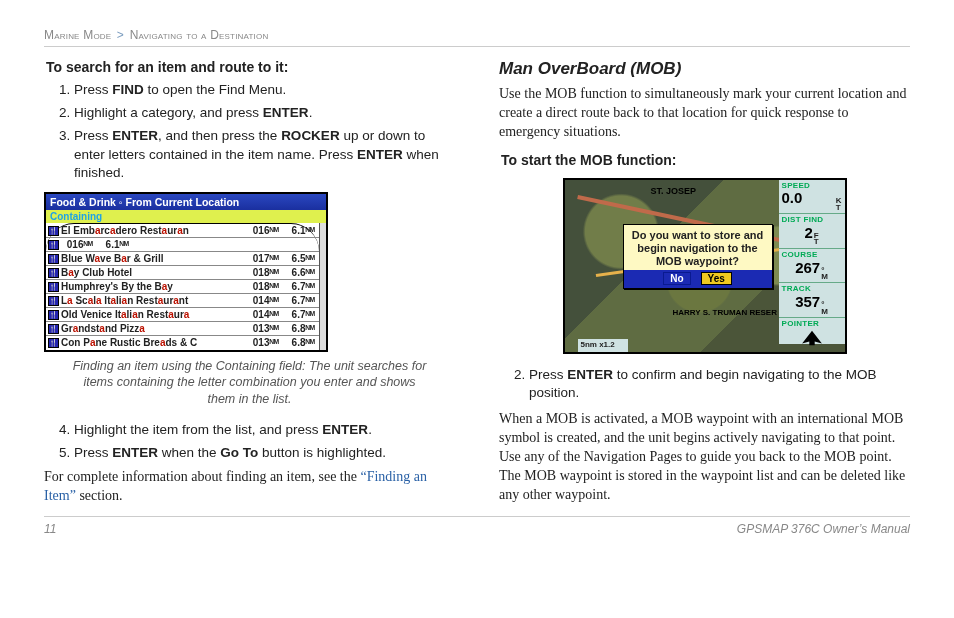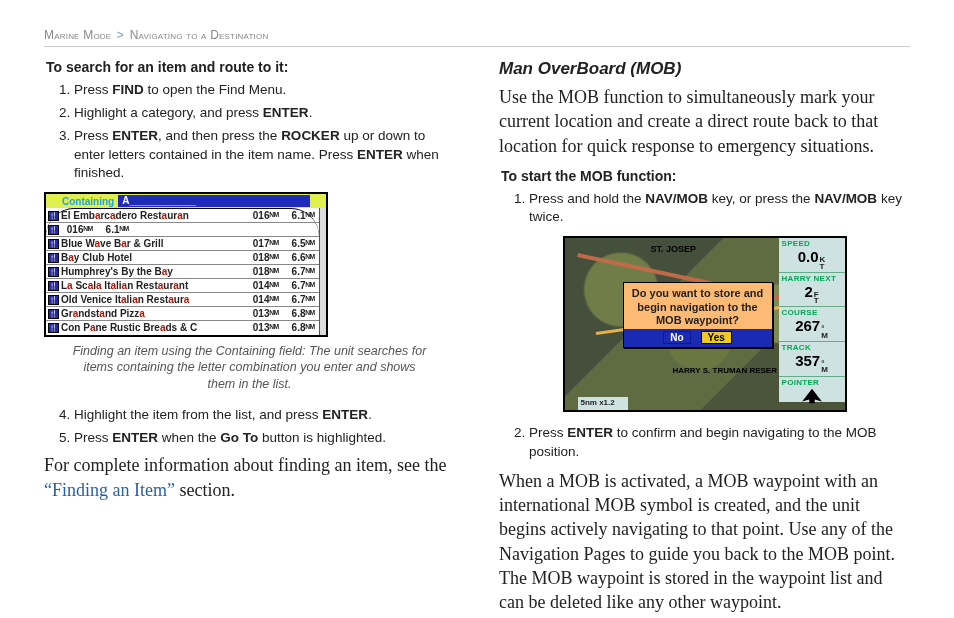--- a/index.html
+++ b/index.html
@@ -21,30 +21,30 @@
   .breadcrumb .sep { color: #7d9ec0; padding: 0 2px; }
   .columns { flex: 1; display: flex; gap: 44px; }
   .col { flex: 1; min-width: 0; }
   h3.subhead { font-family: Arial; font-weight: bold; font-size: 14px; margin: 4px 0 6px 2px; }
   ol { list-style-position: outside; padding-left: 30px; }
   ol li { margin-bottom: 5px; font-size: 13.5px; line-height: 1.35; color: #222; }
   ol li::marker { color: #222; }
   strong { font-weight: bold; }
   .device-img { margin: 10px auto 6px auto; display: block; }
   .caption { font-style: italic; font-size: 12.5px; color: #555; margin: 4px 28px 14px 28px; line-height: 1.3; text-align: center; }
-  .bodytext { font-family: Georgia, 'Times New Roman', serif; font-size: 18px; line-height: 1.35; color: #222; margin: 6px 0 10px 0; }
+  .bodytext { font-family: Georgia, 'Times New Roman', serif; font-size: 14px; line-height: 1.35; color: #222; margin: 6px 0 10px 0; }
   .link { color: #2a61a6; }
   h2.sectiontitle { font-family: Arial; font-style: italic; font-weight: bold; font-size: 17px; margin: 4px 0 4px 0; }
   .footer { display: flex; justify-content: space-between; border-top: 1px solid #ccc; padding-top: 5px; margin-top: auto; font-size: 12px; color: #888; font-style: italic; }
   .footer .pg { font-style: italic; }
 
   
   .dev1 { width: 284px; border: 2px solid #000; font-family: Arial; font-size: 10px; background: #fff; }
   .dev1 .titlebar { background: linear-gradient(#2a47c0,#1a2f9f); color: #fff; font-weight: bold; padding: 2px 4px; font-size: 10.5px; }
-  .dev1 .searchrow { background: #dff04e; padding: 1px 16px; font-size: 10px; display: flex; align-items: center; gap: 4px; }
+  .dev1 .searchrow { background: #dff04e; padding: 1px 4px; font-size: 10px; display: flex; align-items: center; gap: 4px; }
   .dev1 .searchrow .lbl { color: #1fa2e6; font-weight: bold; }
   .dev1 .searchrow .field { flex: 1; background: #1e2bbe; color: #fff; font-weight: bold; padding: 0 4px; height: 12px; line-height: 12px; }
   .dev1 .list { border-top: 1px solid #000; border-radius: 28px; }
   .dev1 .row { display: flex; align-items: center; font-size: 10px; font-weight: bold; border-bottom: 1px solid #888; padding: 0 2px; height: 14px; line-height: 14px; white-space: nowrap; overflow: hidden; }
   .dev1 .row:last-child { border-bottom: none; }
   .dev1 .row .ico { width: 11px; height: 10px; background: #2526b0; color: #fff; font-size: 7px; display: inline-flex; align-items: center; justify-content: center; margin-right: 2px; border: 1px solid #000; }
   .dev1 .row .name { flex: 1; overflow: hidden; text-overflow: clip; }
   .dev1 .row .c1 { width: 36px; text-align: right; padding-right: 4px; }
   .dev1 .row .c2 { width: 34px; text-align: right; padding-right: 2px; }
   .dev1 .hi { color: #b10; }
@@ -62,21 +62,21 @@
   .dev2 .road2 { position:absolute; left:30px; top:80px; width:200px; height:3px; background:#e6b14b; transform: rotate(-8deg); }
   .dev2 .labelcity { position:absolute; font-size:9px; color:#000; font-weight:bold; }
   .dev2 .sidebar { position:absolute; right:0; top:0; bottom:8px; width:66px; background:#cfe2e2; display:flex; flex-direction:column; font-size:9px; }
   .dev2 .sidebar .cell { flex:1; border-top:1px solid #6a8; padding:2px 3px; line-height:1.1; }
   .dev2 .sidebar .cell:first-child { border-top:none; }
   .dev2 .sidebar .lbl { font-size:8px; color:#0a5; font-weight:bold; letter-spacing:.3px; }
   .dev2 .sidebar .val { font-size:15px; font-weight:bold; color:#000; text-align:center; }
   .dev2 .sidebar .unit { font-size:8px; font-weight:bold; }
   .dev2 .sidebar .arrow { display:flex; justify-content:center; align-items:center; }
   .dev2 .sidebar .arrow svg { width:28px; height:18px; }
-  .dev2 .dialog { position:absolute; left:58px; top:44px; width:150px; background:#fdba74; border:1px solid #000; box-shadow: 1px 1px 0 #000; z-index:5; }
+  .dev2 .dialog { position:absolute; left:58px; top:44px; width:150px; background:#fef9c3; border:1px solid #000; box-shadow: 1px 1px 0 #000; z-index:5; }
   .dev2 .dialog .dtext { font-size:11px; font-weight:bold; text-align:center; padding:4px 6px 2px 6px; line-height:1.2; }
   .dev2 .dialog .btns { display:flex; justify-content:center; gap:10px; background:#1b2ab3; padding:2px 0 3px 0; }
   .dev2 .dialog .btn { font-size:10px; font-weight:bold; padding:0 6px; border:1px solid #000; }
   .dev2 .dialog .btn.no { background:#1b2ab3; color:#fff; border-color:#0a1a90; }
   .dev2 .dialog .btn.yes { background:#f0c820; color:#000; }
   .dev2 .bottombar { position:absolute; left:13px; bottom:0; height:13px; width:50px; background:#cfe2e2; font-size:8px; font-weight:bold; padding:1px 3px; }
 </style>
 </head>
 <body>
 
@@ -93,23 +93,23 @@
     <div class="col">
       <h3 class="subhead">To search for an item and route to it:</h3>
       <ol id="steps-a">
           <li>Press <strong>FIND</strong> to open the Find Menu.</li>
           <li>Highlight a category, and press <strong>ENTER</strong>.</li>
           <li>Press <strong>ENTER</strong>, and then press the <strong>ROCKER</strong> up or down to enter letters contained in the item name. Press <strong>ENTER</strong> when finished.</li>
         </ol>
 
       <div class="device-img">
         <div class="dev1">
+          <div class="titlebar">Food &amp; Drink ◦ From Current Location</div>
           <div class="searchrow">
             <span class="lbl">Containing</span>
-            <span class="field">A____________</span>
           </div>
           <div style="display:flex">
             <div class="list" style="flex:1" id="dev1-list">
                 <div class="row">
                   <span class="ico">🍴</span>
                   <span class="name">El Emb<span class="hi">a</span>rc<span class="hi">a</span>dero Rest<span class="hi">a</span>ur<span class="hi">a</span>n</span>
                   <span class="c1">016ᴺᴹ</span>
                   <span class="c2">6.1ᴺᴹ</span>
                 </div>
                 <div class="row">
@@ -175,49 +175,46 @@
       <p class="bodytext">
         <span>For complete information about finding an item, see the </span><span class="link">“Finding an Item”</span><span> section.</span>
       </p>
     </div>
 
     <div class="col">
       <h2 class="sectiontitle">Man OverBoard (MOB)</h2>
       <p class="bodytext">Use the MOB function to simultaneously mark your current location and create a direct route back to that location for quick response to emergency situations.</p>
 
       <h3 class="subhead" style="margin-top:10px">To start the MOB function:</h3>
-      <ol>
-        <li id="mob-step1">Press and hold the <strong>NAV/MOB</strong> key, or press the <strong>NAV/MOB</strong> key twice.</li>
-      </ol>
 
       <div class="dev2">
         <div class="map"></div>
         <div class="road"></div>
         <div class="road2"></div>
         <div class="labelcity" style="left:86px; top:6px;">ST. JOSEP</div>
         <div class="labelcity" style="left:108px; top:128px; font-size:8px;">HARRY S. TRUMAN RESER</div>
 
         <div class="dialog">
           <div class="dtext">Do you want to store and begin navigation to the MOB waypoint?</div>
           <div class="btns">
             <span class="btn no">No</span>
             <span class="btn yes">Yes</span>
           </div>
         </div>
 
         <div class="sidebar" id="dev2-side">
             <div class="cell">
               <div class="lbl">SPEED</div>
-              <div style="display:flex;align-items:baseline;justify-content:center;gap:1px">
+              <div style="display:flex;align-items:baseline;justify-content:space-between;gap:1px">
                 <span class="val">0.0</span>
                 <span class="unit" style="line-height:0.8">K<br>T</span>
               </div>
             </div>
             <div class="cell">
-              <div class="lbl">HARRY NEXT</div>
+              <div class="lbl">DIST FIND</div>
               <div style="display:flex;align-items:baseline;justify-content:center;gap:1px">
                 <span class="val">2</span>
                 <span class="unit" style="line-height:0.8">F<br>T</span>
               </div>
             </div>
             <div class="cell">
               <div class="lbl">COURSE</div>
               <div style="display:flex;align-items:baseline;justify-content:center;gap:1px">
                 <span class="val">267</span>
                 <span class="unit" style="line-height:0.8">°<br>M</span>
@@ -244,16 +241,16 @@
 
       <ol start="2">
         <li id="mob-step2">Press <strong>ENTER</strong> to confirm and begin navigating to the MOB position.</li>
       </ol>
 
       <p class="bodytext" style="margin-top:8px">When a MOB is activated, a MOB waypoint with an international MOB symbol is created, and the unit begins actively navigating to that point. Use any of the Navigation Pages to guide you back to the MOB point. The MOB waypoint is stored in the waypoint list and can be deleted like any other waypoint.</p>
     </div>
   </div>
 
   <div class="footer">
-    <span class="pg">16</span>
+    <span class="pg">11</span>
     <span>GPSMAP 376C Owner’s Manual</span>
   </div>
 </div>
 
 </body></html>

